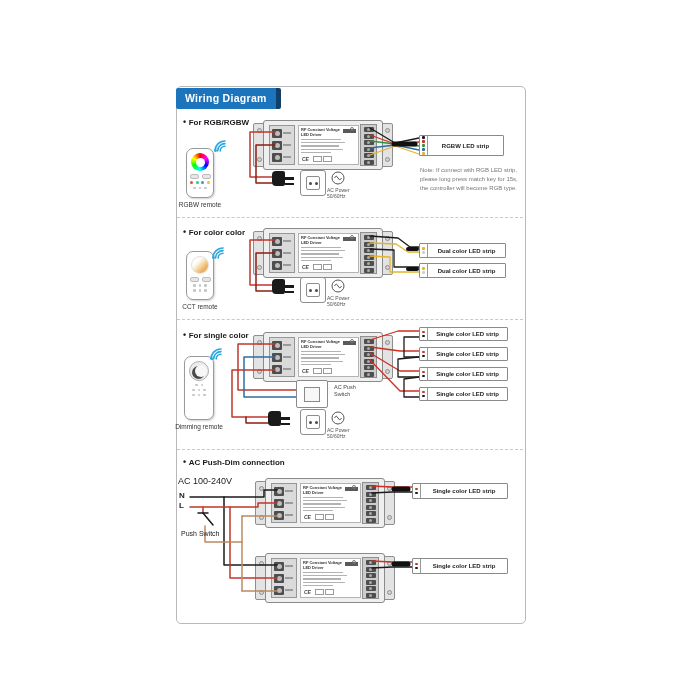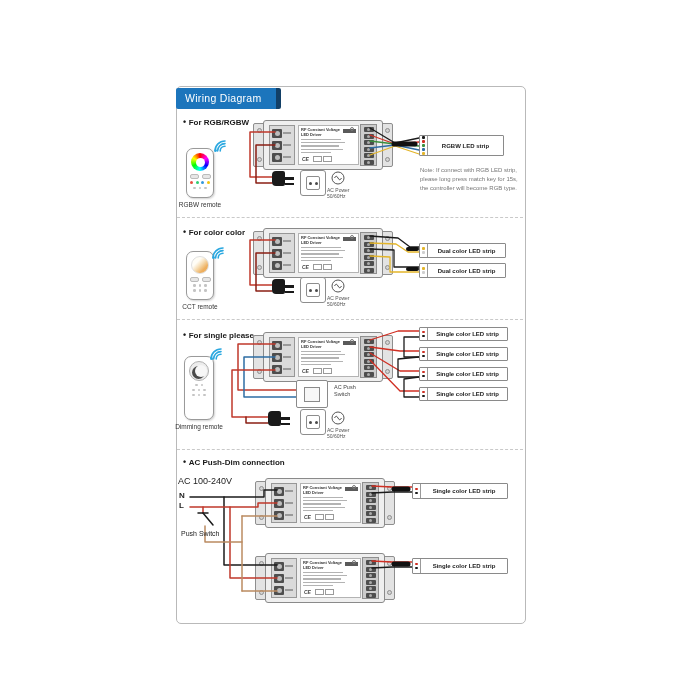--- a/index.html
+++ b/index.html
@@ -2,21 +2,21 @@
 <html><head>
 <meta charset="utf-8">
 <style>
   html,body{margin:0;padding:0}
   body{width:700px;height:700px;background:#fff;position:relative;overflow:hidden;
        font-family:"Liberation Sans",sans-serif;color:#222}
   .abs{position:absolute}
   
   .frame{border:1px solid #b9b9b9;border-radius:5px}
   .hdr{background:linear-gradient(90deg,#1c75bc calc(100% - 5px),#123f66 calc(100% - 5px));
-       color:#fff;font-size:10.5px;font-weight:normal;line-height:21px;padding-left:9px;
+       color:#fff;font-size:10.5px;font-weight:bold;line-height:21px;padding-left:9px;
        border-radius:2px;letter-spacing:.3px}
   .divider{border-top:1px dashed #c9c9c9;height:0}
   .sec-label{font-size:8px;font-weight:bold;color:#1a1a1a;white-space:nowrap}
   .sec-label::before{content:"• ";font-size:9px}
   
   .ctrl{width:140px;height:50px}
   .c-ear{position:absolute;top:3px;width:12px;height:44px;background:#e3e3e3;
          border:1px solid #8e8e8e;border-radius:2px;box-sizing:border-box}
   .screw{position:absolute;left:2.5px;width:5px;height:5px;border-radius:50%;
          border:1px solid #8e8e8e;background:#d2d2d2;box-sizing:border-box}
@@ -96,21 +96,21 @@
 
 <div class="abs frame" style="left:176px;top:86px;width:348px;height:536px"></div>
 <div class="abs hdr" style="left:176px;top:88px;width:96px;height:21px">Wiring Diagram</div>
 
 <div class="abs divider" style="left:177px;top:217px;width:346px"></div>
 <div class="abs divider" style="left:177px;top:319px;width:346px"></div>
 <div class="abs divider" style="left:177px;top:449px;width:346px"></div>
 
 <div class="abs sec-label" style="left:183px;top:117px">For RGB/RGBW</div>
 <div class="abs sec-label" style="left:183px;top:227px">For color color</div>
-<div class="abs sec-label" style="left:183px;top:330px">For single please</div>
+<div class="abs sec-label" style="left:183px;top:330px">For single color</div>
 <div class="abs sec-label" style="left:183px;top:457px">AC Push-Dim connection</div>
 
 <div class="abs remote" style="left:186px;top:148px;width:28px;height:50px">
   <span class="wheel"></span>
   <span class="pillrow">
       <i></i>
       <i></i>
     </span>
   <span class="colorrow">
       <i style="background:#e74c3c"></i>

